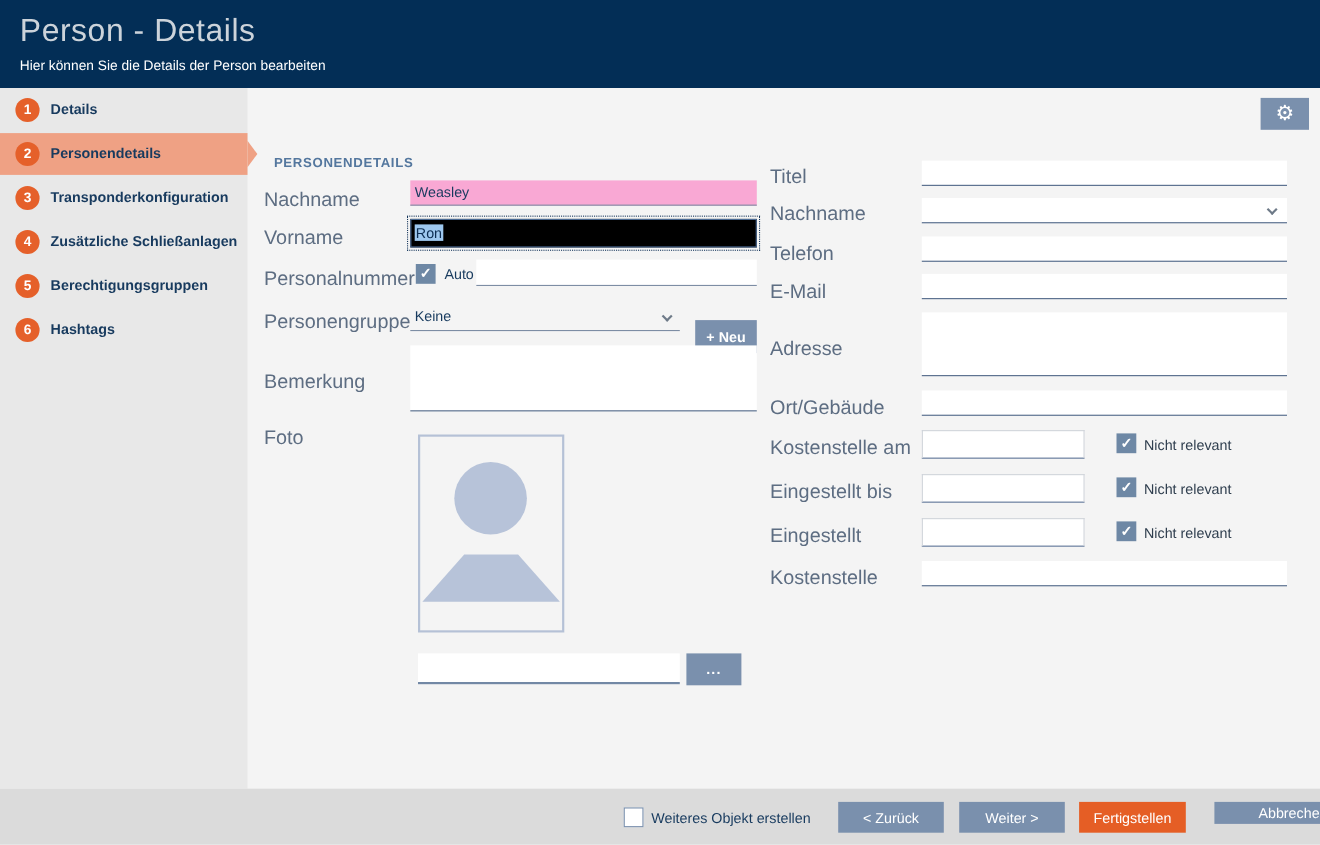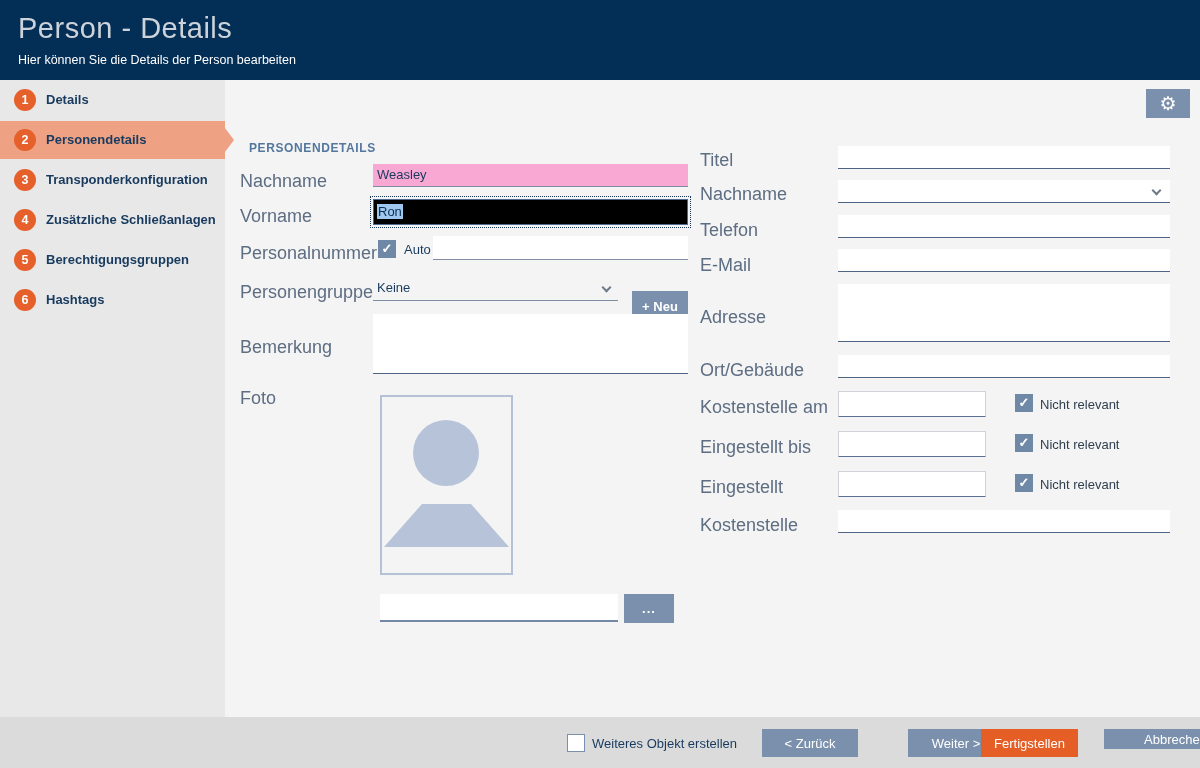--- a/index.html
+++ b/index.html
@@ -166,16 +166,16 @@
 <div class="checkbox" style="left:1015px; top:474px;"><span>✓</span></div>
 <div class="cb-label" style="left:1040px; top:477px;">Nicht relevant</div>
 
 <div class="flabel" style="left:700px; top:515px; width:130px;">Kostenstelle</div>
 <div class="field" style="left:838px; top:510px; width:332px; height:23px;"></div>
 
 <div class="footer">
   <div class="checkbox unchecked" style="left:567px; top:17px;"></div>
   <div class="cb-label" style="left:592px; top:19px; color:#173a5e;">Weiteres Objekt erstellen</div>
   <button class="btn" style="left:762px; top:12px; width:96px; height:28px;">&lt; Zurück</button>
-  <button class="btn" style="left:872px; top:12px; width:96px; height:28px;margin-left:36px;">Weiter &gt;</button>
+  <button class="btn" style="left:872px; top:12px; width:96px; height:28px;">Weiter &gt;</button>
   <button class="btn accent" style="left:981px; top:12px; width:97px; height:28px;">Fertigstellen</button>
   <button class="btn" style="left:1104px; top:12px; width:96px; height:20px;padding-left:40px;">Abbrechen</button>
 </div>
 
 </body></html>

